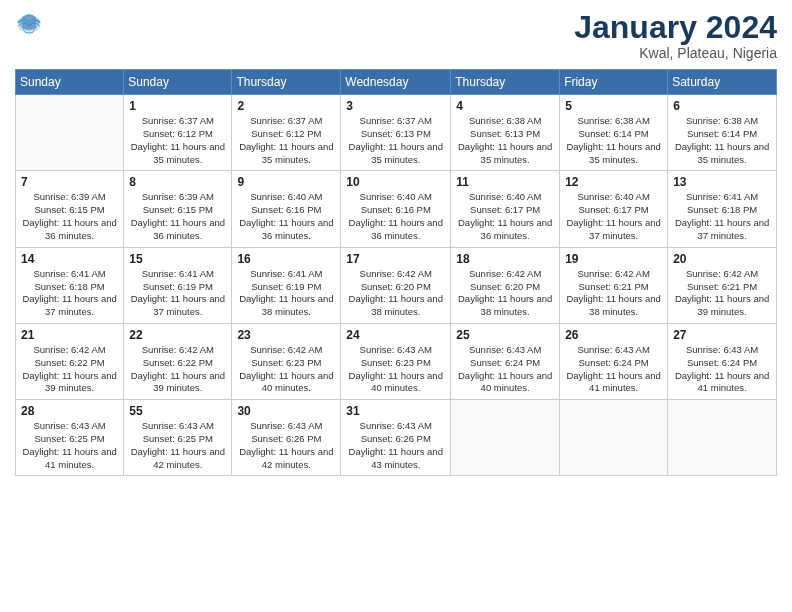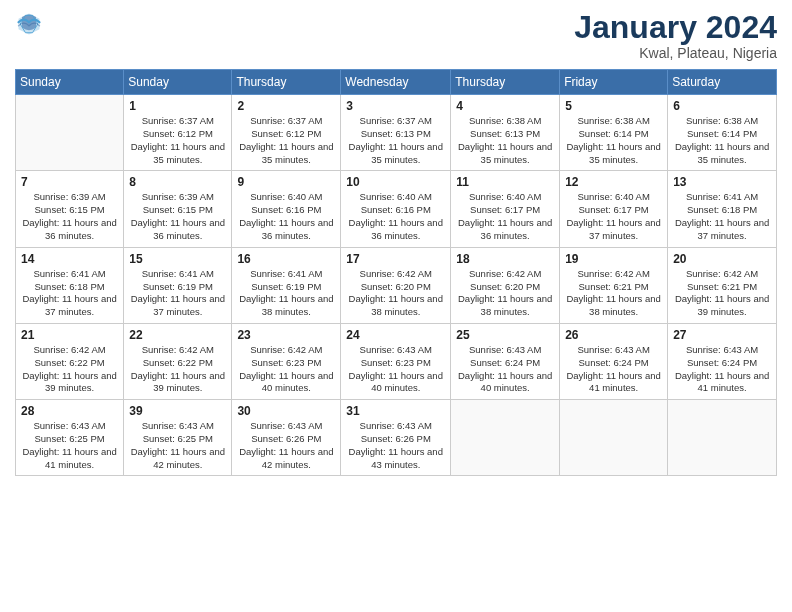--- a/index.html
+++ b/index.html
@@ -244,21 +244,21 @@
             <span class="day-num">27</span>
             <div class="day-info"><span>Sunrise: 6:43 AM</span><br><span>Sunset: 6:24 PM</span><br><span>Daylight: 11 hours and 41 minutes.</span></div>
           </td>
         </tr>
         <tr>
           <td>
             <span class="day-num">28</span>
             <div class="day-info"><span>Sunrise: 6:43 AM</span><br><span>Sunset: 6:25 PM</span><br><span>Daylight: 11 hours and 41 minutes.</span></div>
           </td>
           <td>
-            <span class="day-num">39</span>
+            <span class="day-num">55</span>
             <div class="day-info"><span>Sunrise: 6:43 AM</span><br><span>Sunset: 6:25 PM</span><br><span>Daylight: 11 hours and 42 minutes.</span></div>
           </td>
           <td>
             <span class="day-num">30</span>
             <div class="day-info"><span>Sunrise: 6:43 AM</span><br><span>Sunset: 6:26 PM</span><br><span>Daylight: 11 hours and 42 minutes.</span></div>
           </td>
           <td>
             <span class="day-num">31</span>
             <div class="day-info"><span>Sunrise: 6:43 AM</span><br><span>Sunset: 6:26 PM</span><br><span>Daylight: 11 hours and 43 minutes.</span></div>
           </td>

